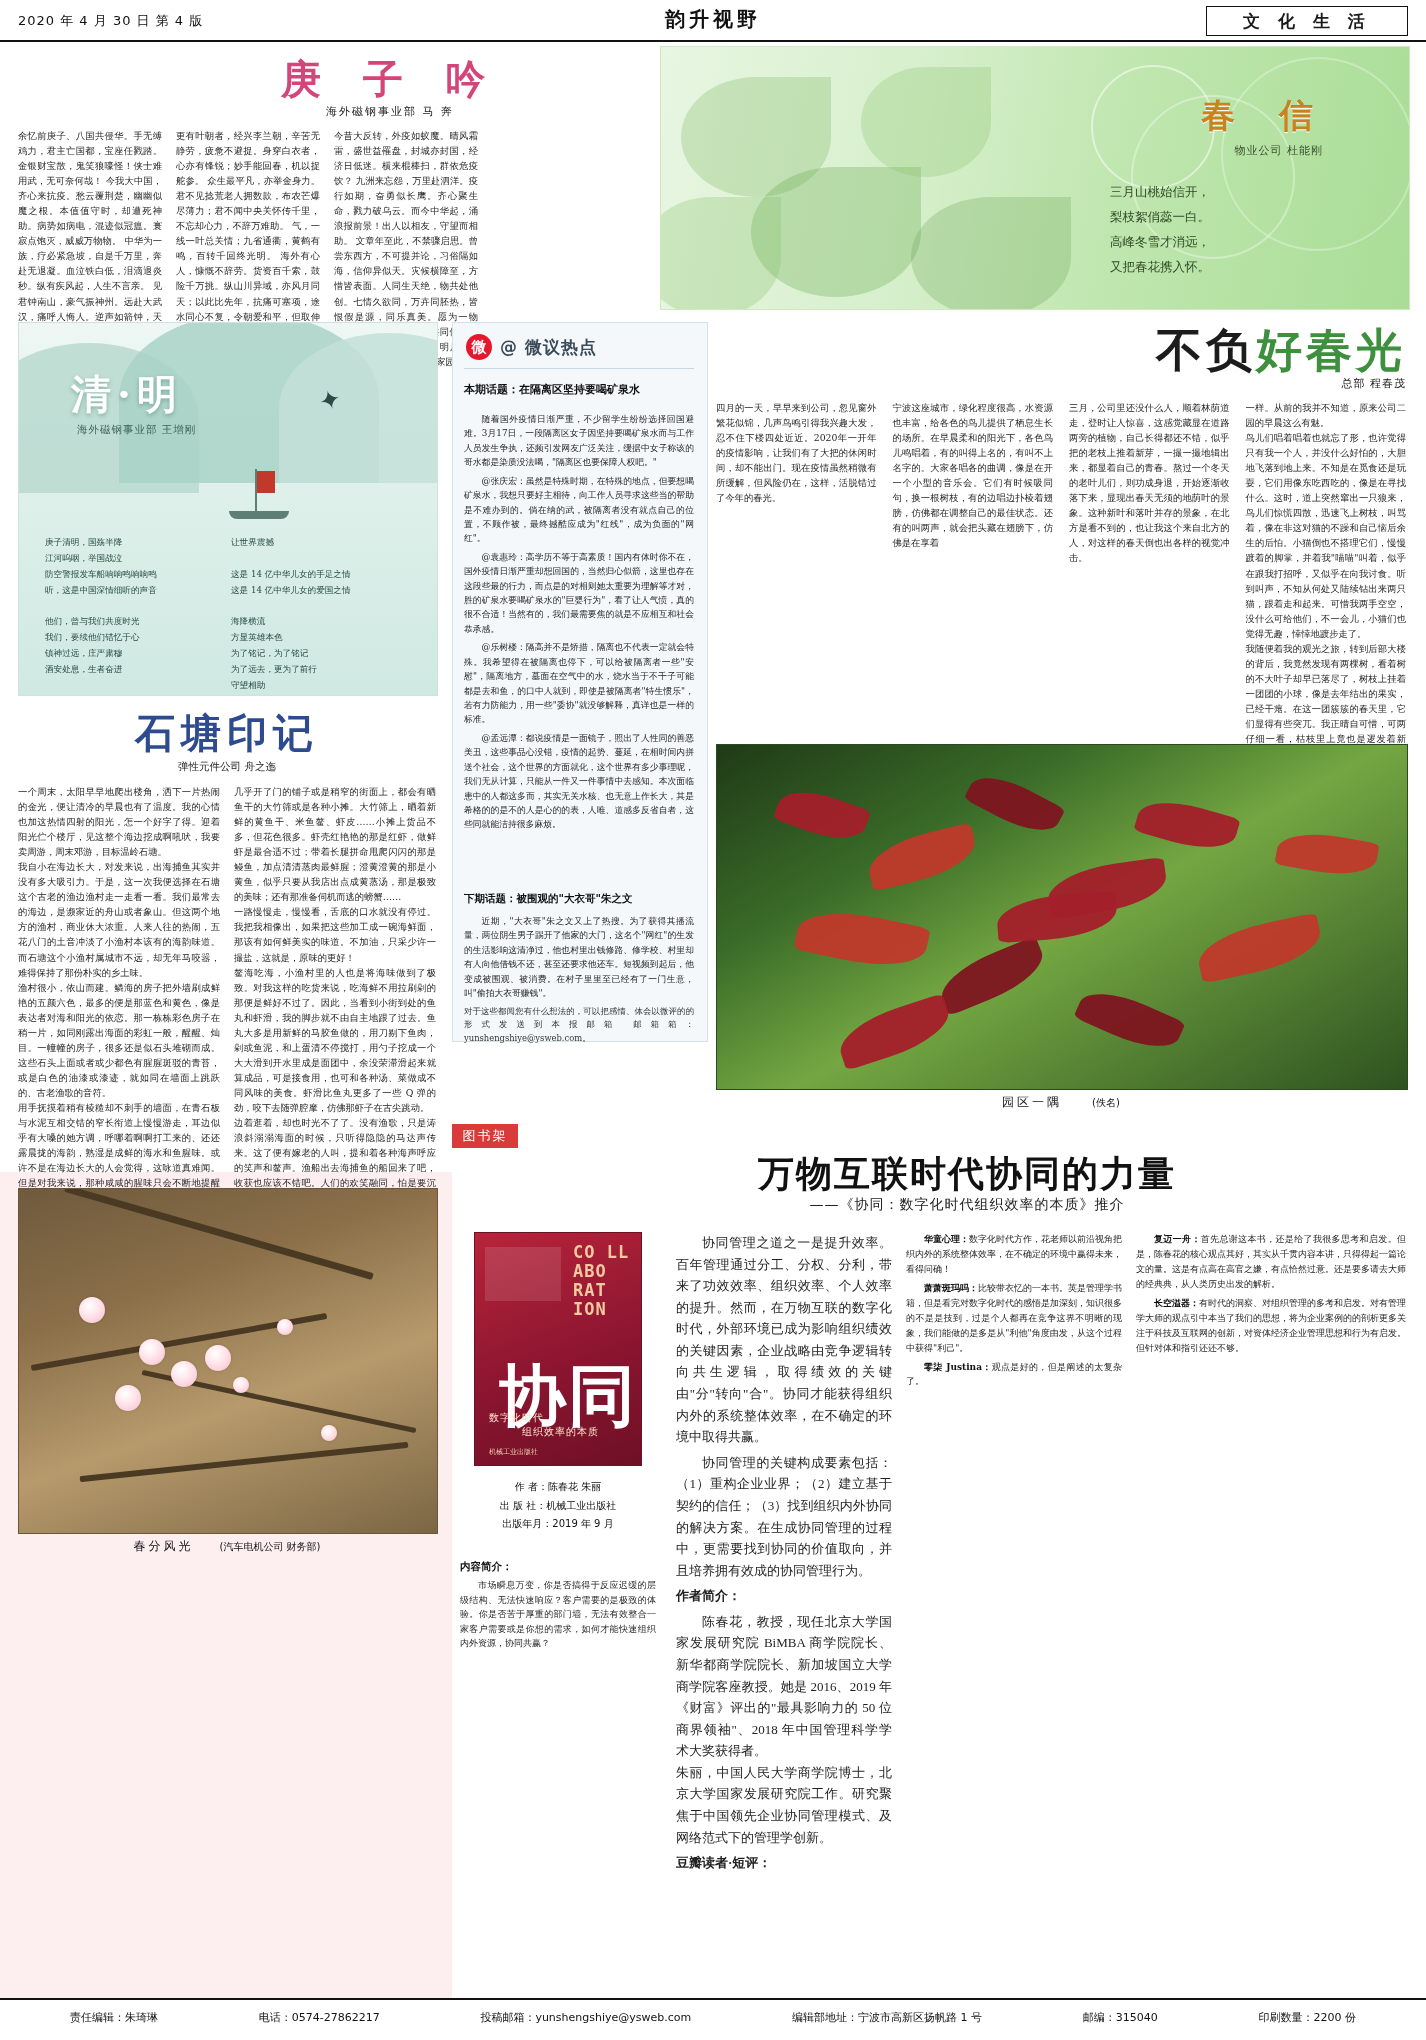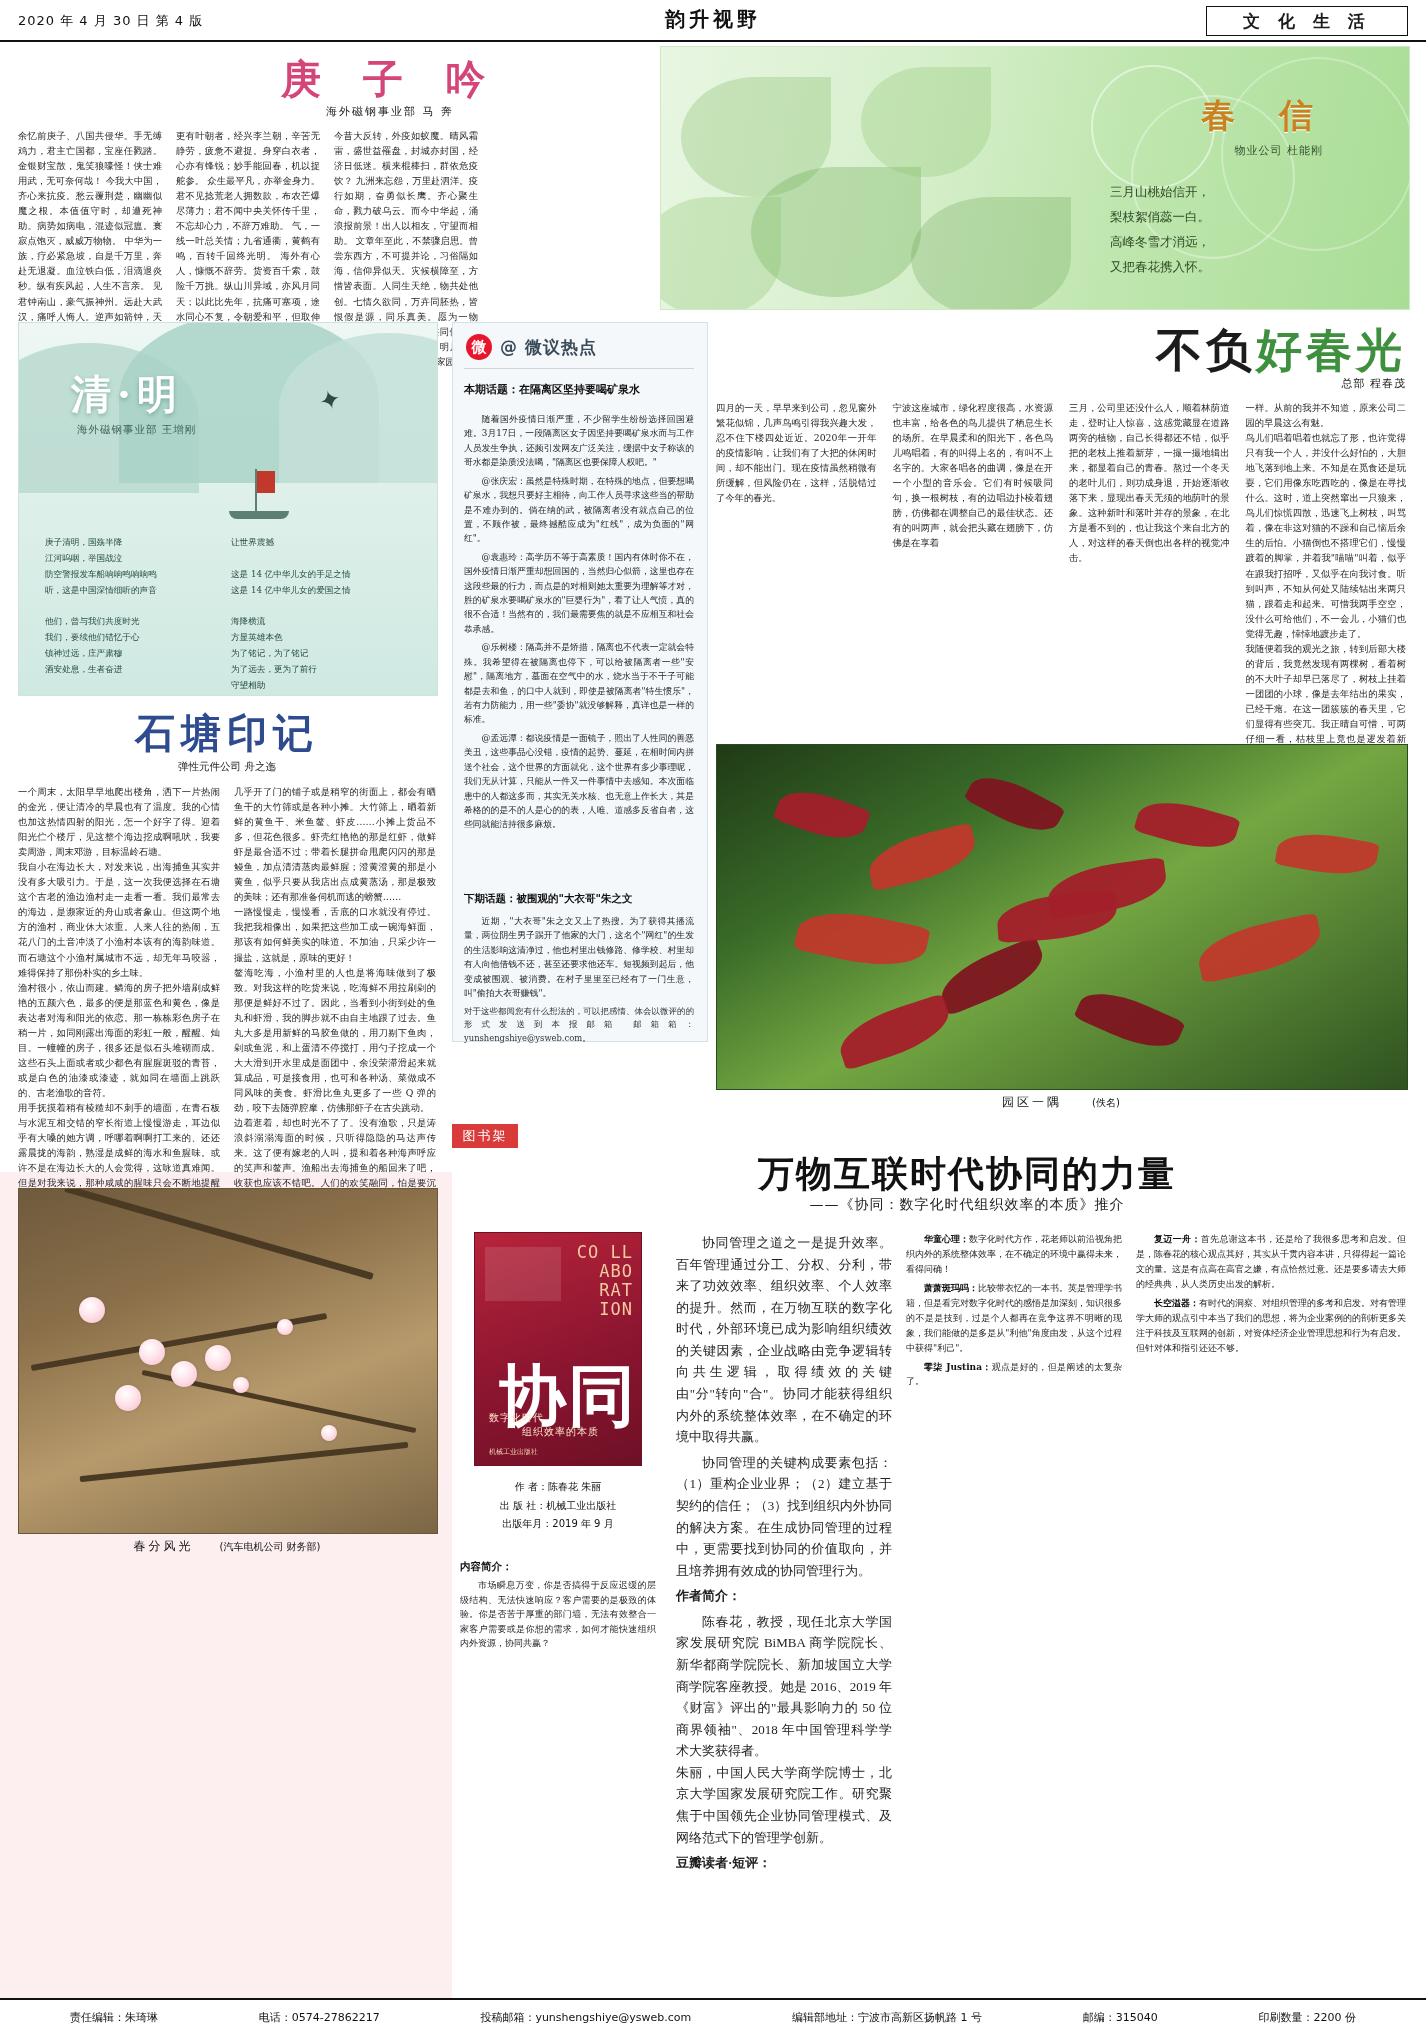--- a/index.html
+++ b/index.html
@@ -189,22 +189,22 @@
     position:absolute;left:528px;top:1196px;width:878px;text-align:center;
     font-size:14px;color:#222;letter-spacing:1px;
   }
   .bs-cover{
     position:absolute;left:474px;top:1232px;width:166px;height:232px;
     background:linear-gradient(160deg,#b7243a 0%,#8c1530 55%,#6e1026 100%);
     overflow:hidden;border:1px solid #6e1026;
   }
   .bs-cover .big{position:absolute;left:24px;top:118px;font-size:67px;color:#fff;font-weight:bold;letter-spacing:2px;
     font-family:"DejaVu Serif","Liberation Serif",serif;}
-  .bs-cover .lat{position:absolute;right:8px;top:10px;width:60px;text-align:right;color:#f3c9a0;font-size:17px;
-    line-height:1.12;font-weight:normal;letter-spacing:1px;font-family:"DejaVu Sans Mono","Liberation Mono",monospace;}
+  .bs-cover .lat{position:absolute;right:8px;top:10px;width:60px;text-align:left;color:#f3c9a0;font-size:17px;
+    line-height:1.12;font-weight:bold;letter-spacing:1px;font-family:"DejaVu Sans Mono","Liberation Mono",monospace;}
   .bs-cover .sub1{position:absolute;left:14px;top:178px;font-size:10px;color:#ffe3c9;letter-spacing:1px;}
   .bs-cover .sub2{position:absolute;left:14px;top:192px;font-size:10px;color:#ffe3c9;letter-spacing:1px;margin-left:33px;}
   .bs-cover .pub{position:absolute;left:14px;bottom:8px;font-size:7px;color:#f0cdb0;}
   .bs-cover .tape{position:absolute;left:10px;top:14px;width:76px;height:54px;background:rgba(255,255,255,.12);}
   .bs-meta{
     position:absolute;left:452px;top:1478px;width:212px;
     font-size:10px;line-height:1.85;color:#111;text-align:center;
   }
   .bs-intro-h{position:absolute;left:460px;top:1560px;font-size:10.5px;font-weight:bold;color:#111;}
   .bs-intro{

